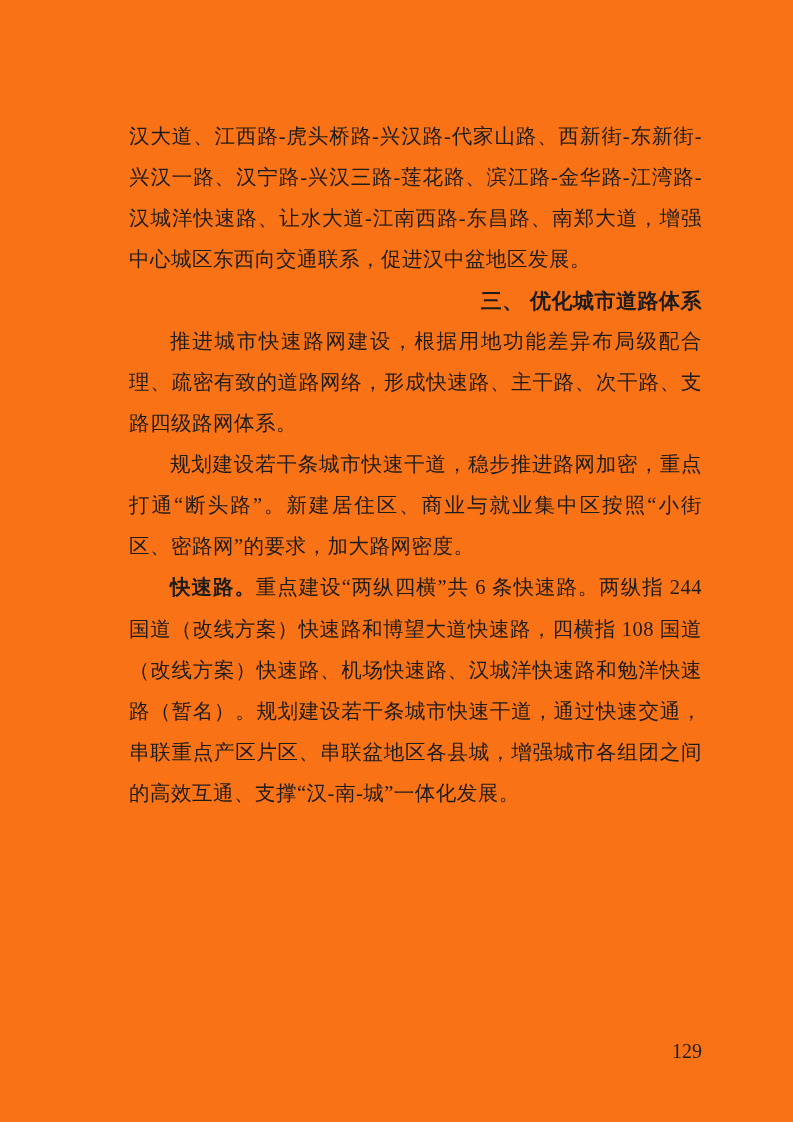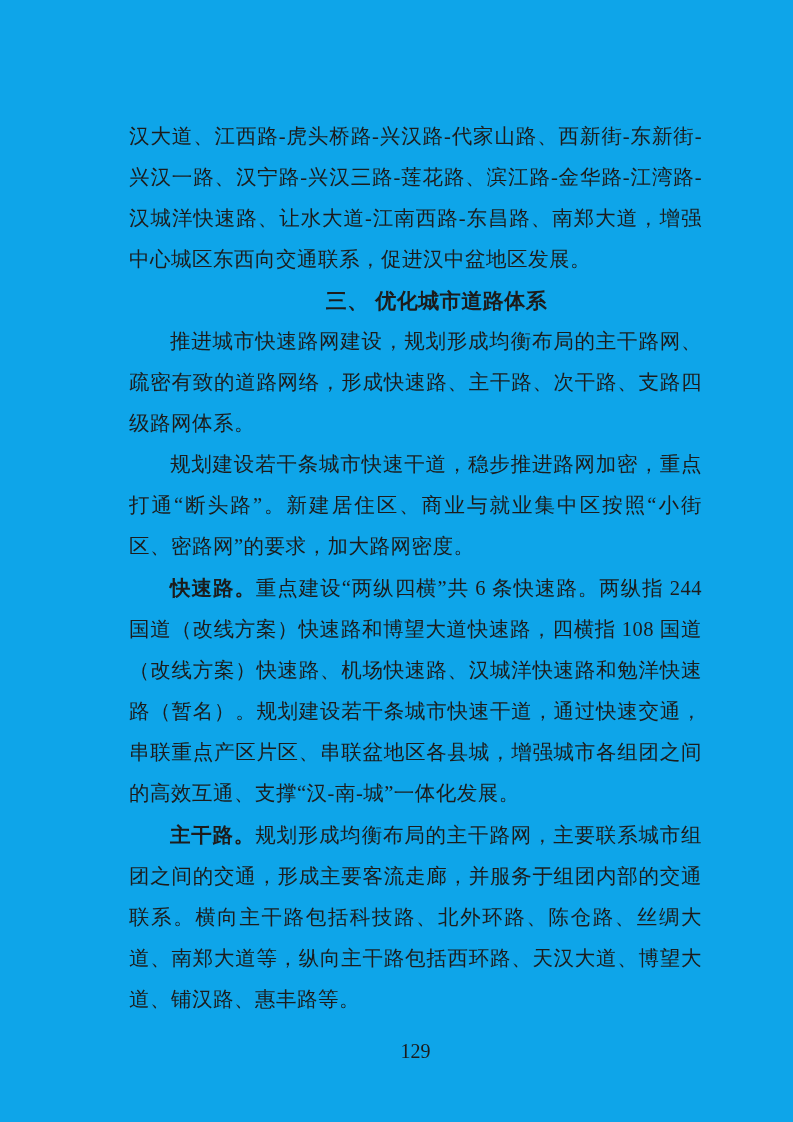--- a/index.html
+++ b/index.html
@@ -4,21 +4,21 @@
 <style>
   html, body {
     margin: 0;
     padding: 0;
     background: #ffffff;
   }
   .sheet {
     position: relative;
     width: 793px;
     height: 1122px;
-    background: #0ea5e9;
+    background: #f97316;
     overflow: hidden;
     font-family: "Liberation Serif", "DejaVu Serif", serif;
     color: #1c1c1c;
   }
   .text-block {
     position: absolute;
     left: 129px;
     top: 116px;
     width: 573px;
     font-size: 20.5px;
@@ -34,54 +34,53 @@
   .para.no-indent {
     text-indent: 0;
   }
   .heading {
     margin: 0;
     text-indent: 2em;
     font-size: 21px;
     line-height: 41px;
     font-weight: bold;
     font-family: "Liberation Sans", "DejaVu Sans", sans-serif;
-    text-align: center;
+    text-align: right;
   }
   .lead {
     font-weight: bold;
-    font-family: Liberation Sans, sans-serif;
+    font-family: Liberation Mono, monospace;
   }
   .footer {
     position: absolute;
     left: 129px;
     width: 573px;
     top: 1038px;
-    text-align: center;
+    text-align: right;
     font-size: 20px;
     line-height: 26px;
     color: #1c1c1c;
   }
 </style>
 </head>
 <body>
 
 <div class="sheet">
   <div class="text-block">
 
     <p class="para no-indent">汉大道、江西路-虎头桥路-兴汉路-代家山路、西新街-东新街-兴汉一路、汉宁路-兴汉三路-莲花路、滨江路-金华路-江湾路-汉城洋快速路、让水大道-江南西路-东昌路、南郑大道，增强中心城区东西向交通联系，促进汉中盆地区发展。</p>
 
     <h2 class="heading">三、 优化城市道路体系</h2>
 
-    <p class="para">推进城市快速路网建设，规划形成均衡布局的主干路网、疏密有致的道路网络，形成快速路、主干路、次干路、支路四级路网体系。</p>
+    <p class="para">推进城市快速路网建设，根据用地功能差异布局级配合理、疏密有致的道路网络，形成快速路、主干路、次干路、支路四级路网体系。</p>
 
     <p class="para">规划建设若干条城市快速干道，稳步推进路网加密，重点打通“断头路”。新建居住区、商业与就业集中区按照“小街区、密路网”的要求，加大路网密度。</p>
 
     <p class="para"><span class="lead">快速路。</span><span>重点建设“两纵四横”共 6 条快速路。两纵指 244 国道（改线方案）快速路和博望大道快速路，四横指 108 国道（改线方案）快速路、机场快速路、汉城洋快速路和勉洋快速路（暂名）。规划建设若干条城市快速干道，通过快速交通，串联重点产区片区、串联盆地区各县城，增强城市各组团之间的高效互通、支撑“汉-南-城”一体化发展。</span></p>
 
-    <p class="para"><span class="lead">主干路。</span><span>规划形成均衡布局的主干路网，主要联系城市组团之间的交通，形成主要客流走廊，并服务于组团内部的交通联系。横向主干路包括科技路、北外环路、陈仓路、丝绸大道、南郑大道等，纵向主干路包括西环路、天汉大道、博望大道、铺汉路、惠丰路等。</span></p>
 
 
   </div>
 
   <div class="footer">
     <span>129</span>
   </div>
 </div>
 
 </body></html>

